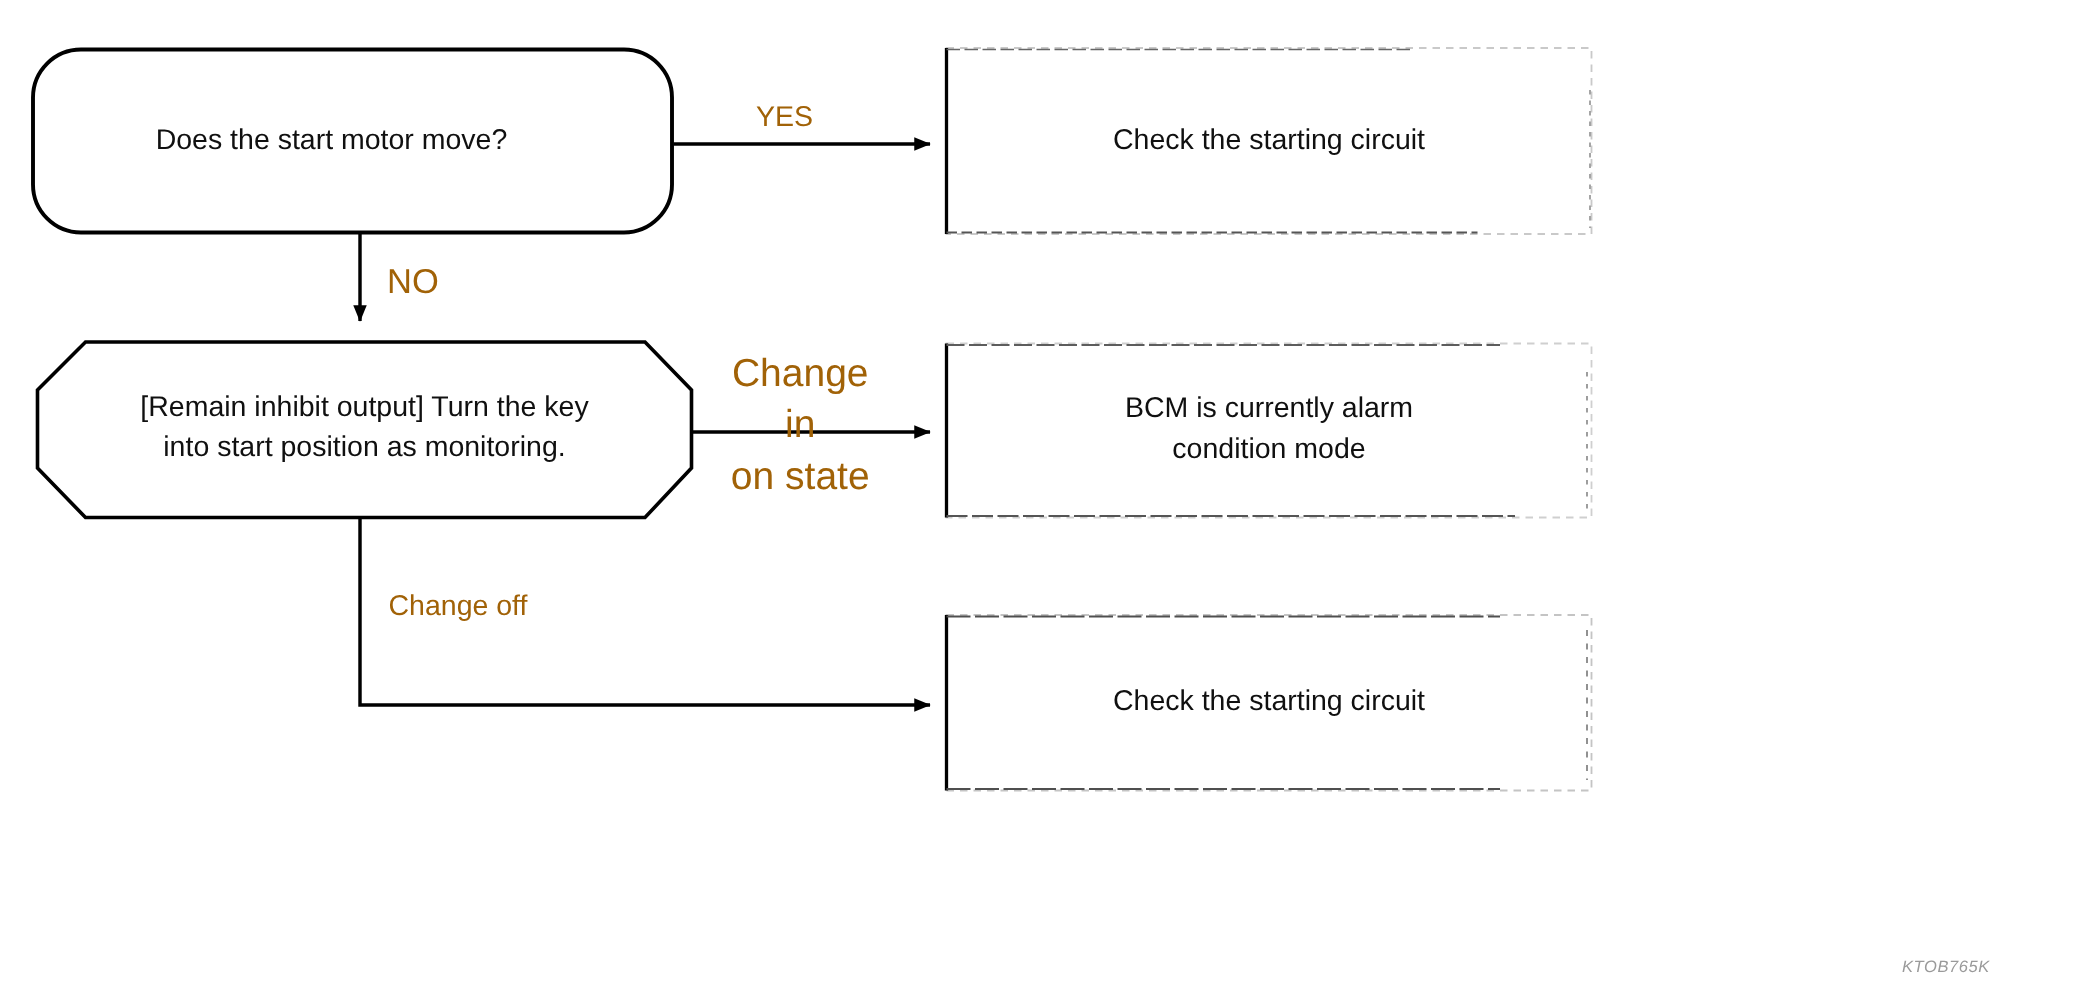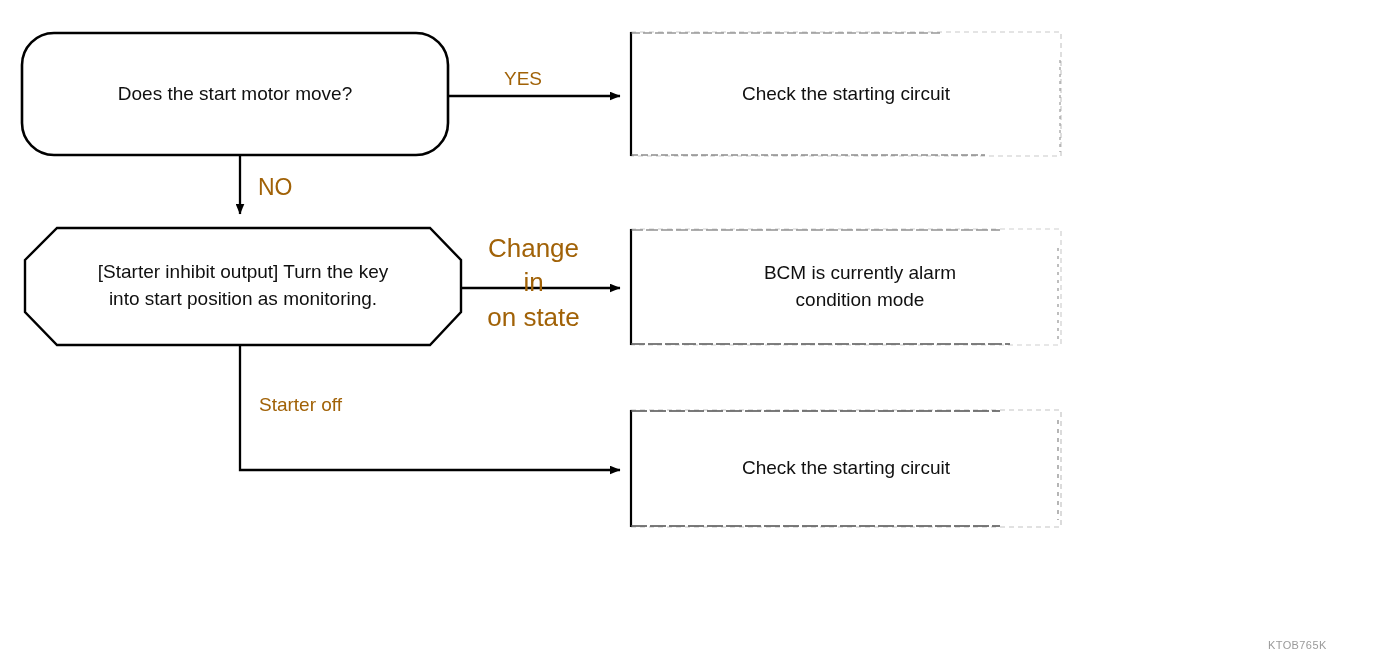--- a/index.html
+++ b/index.html
@@ -41,21 +41,21 @@
   }
   .edge-label {
     position: absolute;
     font-family: Liberation Sans, sans-serif;
     color: #a16207;
     line-height: 1.32;
     white-space: pre-line;
     pointer-events: none;
   }
   #decision-text {
-    left: 22px;
+    left: 8px;
     top: 33px;
     width: 426px;
     height: 122px;
     font-size: 19px;
   }
   #process-text {
     left: 25px;
     top: 226px;
     width: 436px;
     height: 120px;
@@ -103,20 +103,21 @@
   }
   #doc-code {
     position: absolute;
     left: 1268px;
     top: 639px;
     font-size: 11px;
     letter-spacing: 0.4px;
     color: #9a9a9a;
     font-family: "Liberation Sans", sans-serif;
     pointer-events: none;
+    font-style: italic;
   }
 </style>
 </head>
 <body>
 
 <div id="flow-root">
 
   <svg id="flow-svg" viewBox="0 0 1392 670" xmlns="http://www.w3.org/2000/svg">
     <defs>
       <marker id="arrowhead" markerWidth="11" markerHeight="9" refX="10.5" refY="4.5" orient="auto" markerUnits="userSpaceOnUse">
@@ -156,34 +157,34 @@
 
     <line x1="240" y1="156" x2="240" y2="214" stroke="#000000" stroke-width="2.3" marker-end="url(#arrowhead)"></line>
 
     <line x1="462" y1="288" x2="620" y2="288" stroke="#000000" stroke-width="2.3" marker-end="url(#arrowhead)"></line>
 
     <polyline points="240,346 240,470 620,470" fill="none" stroke="#000000" stroke-width="2.3" marker-end="url(#arrowhead)"></polyline>
   </svg>
 
   <div class="node-text" id="decision-text">Does the start motor move?</div>
 
-  <div class="node-text" id="process-text" style="white-space: pre-line;">[Starter inhibit output] Turn the key
+  <div class="node-text" id="process-text" style="white-space: pre-line;">[Remain inhibit output] Turn the key
 into start position as monitoring.</div>
 
   <div class="node-text" id="outcome1-text">Check the starting circuit</div>
 
-  <div class="node-text" id="outcome2-text" style="white-space: pre-line; margin-left: 14px;">BCM is currently alarm
+  <div class="node-text" id="outcome2-text" style="white-space: pre-line;">BCM is currently alarm
 condition mode</div>
 
   <div class="node-text" id="outcome3-text">Check the starting circuit</div>
 
   <div class="edge-label" id="label-yes">YES</div>
 
   <div class="edge-label" id="label-no" style="left:258px; top:172px; font-size:23px;">NO</div>
 
   <div class="edge-label" id="label-change">Change in
 on state</div>
 
-  <div class="edge-label" id="label-remain">Starter off</div>
+  <div class="edge-label" id="label-remain">Change off</div>
 
   <div id="doc-code">KTOB765K</div>
 
 </div>
 
 </body></html>

